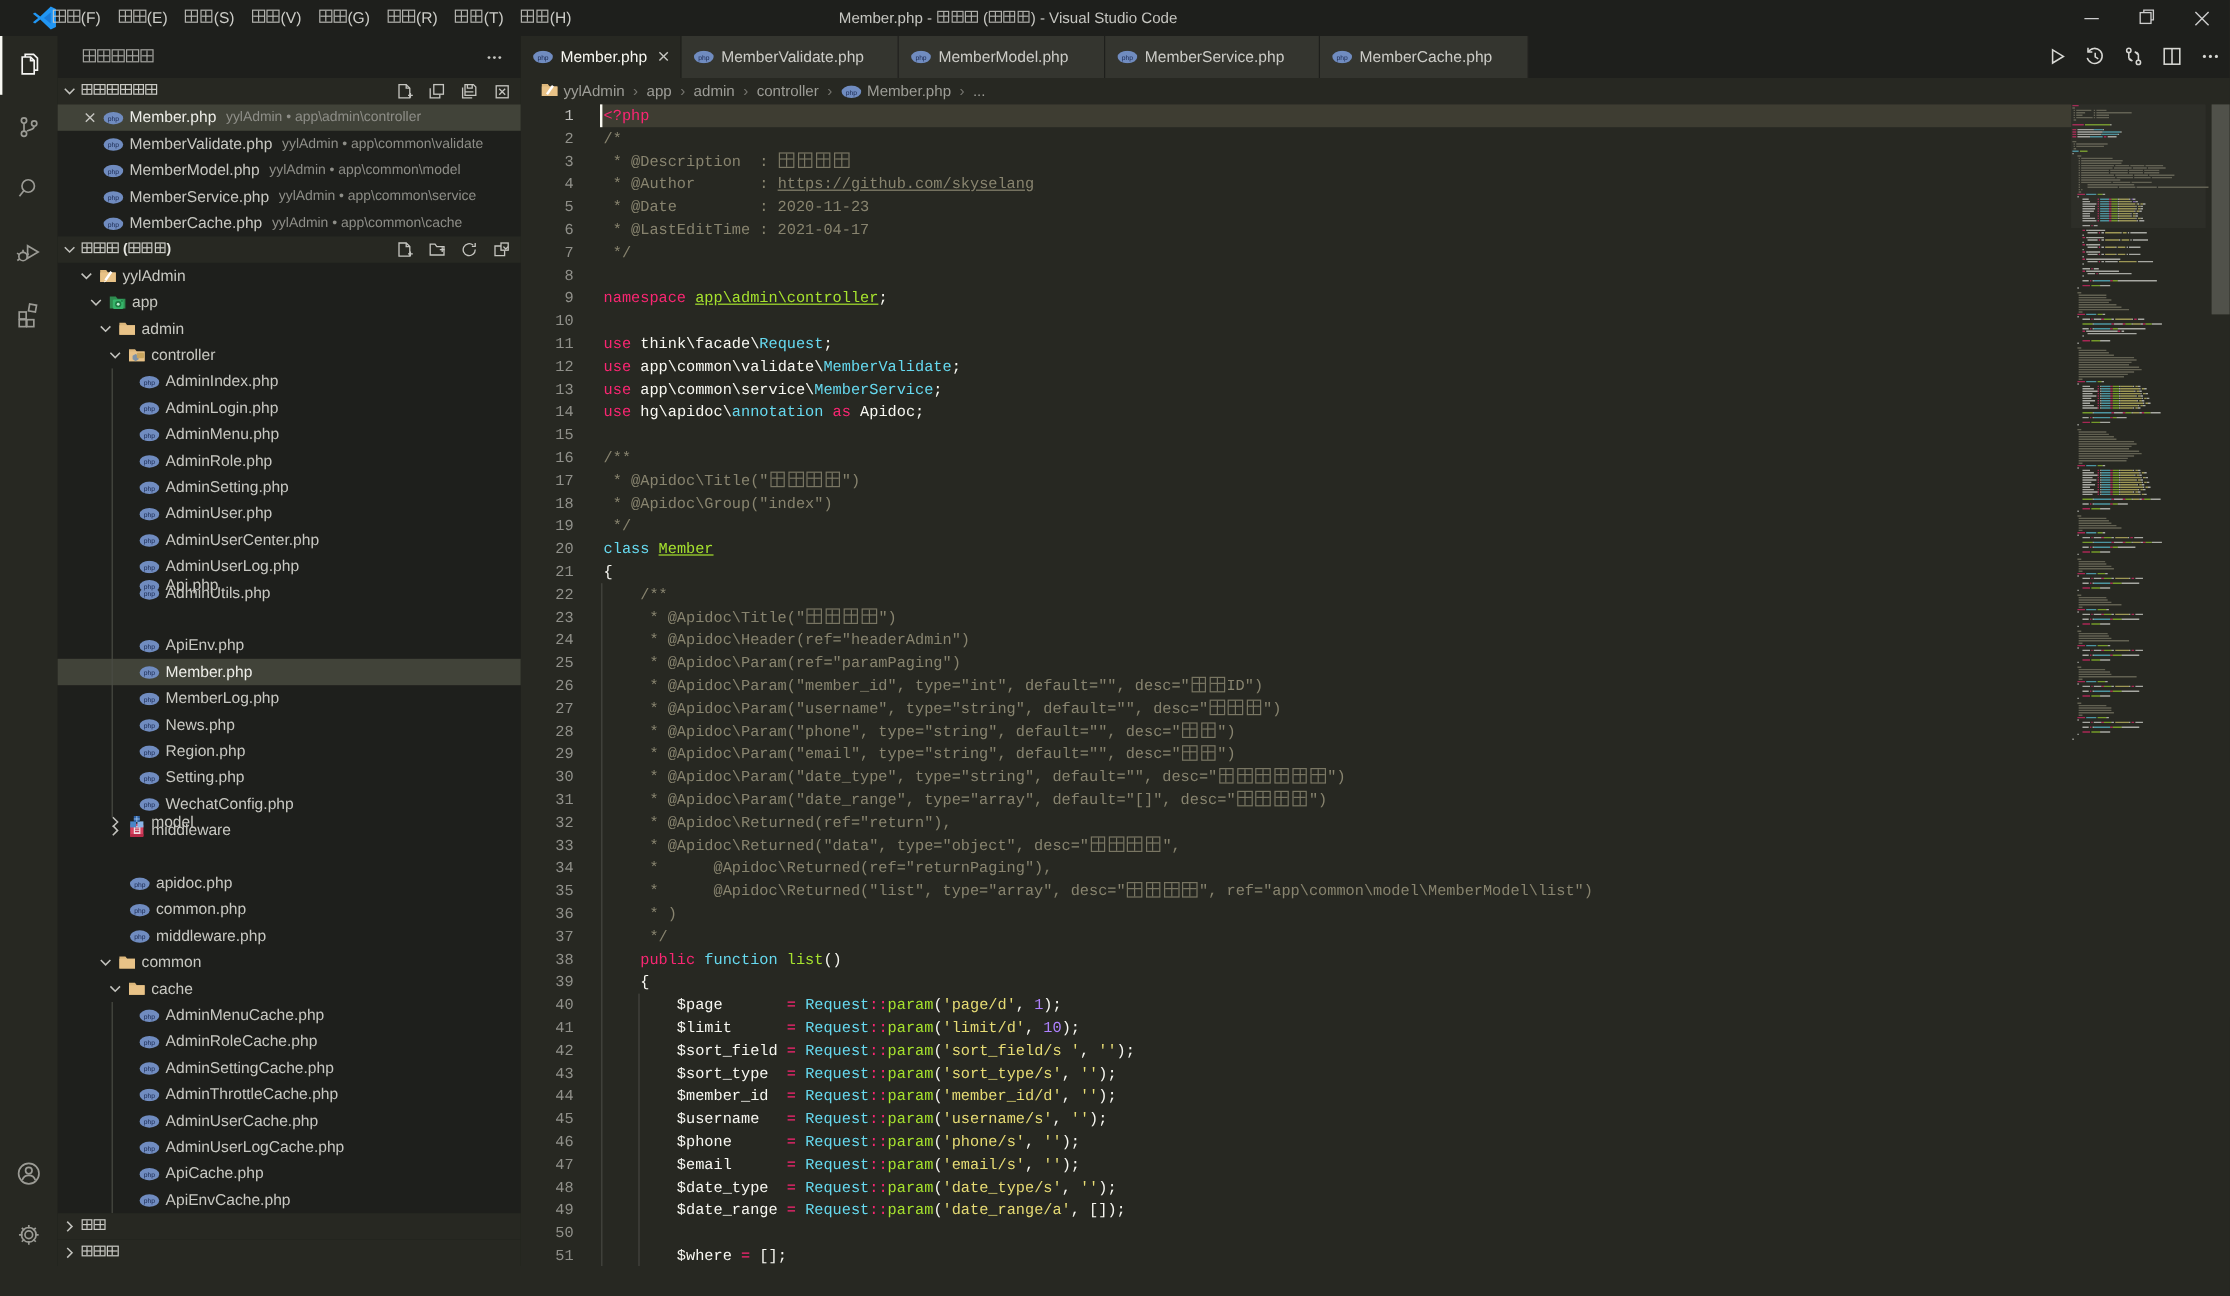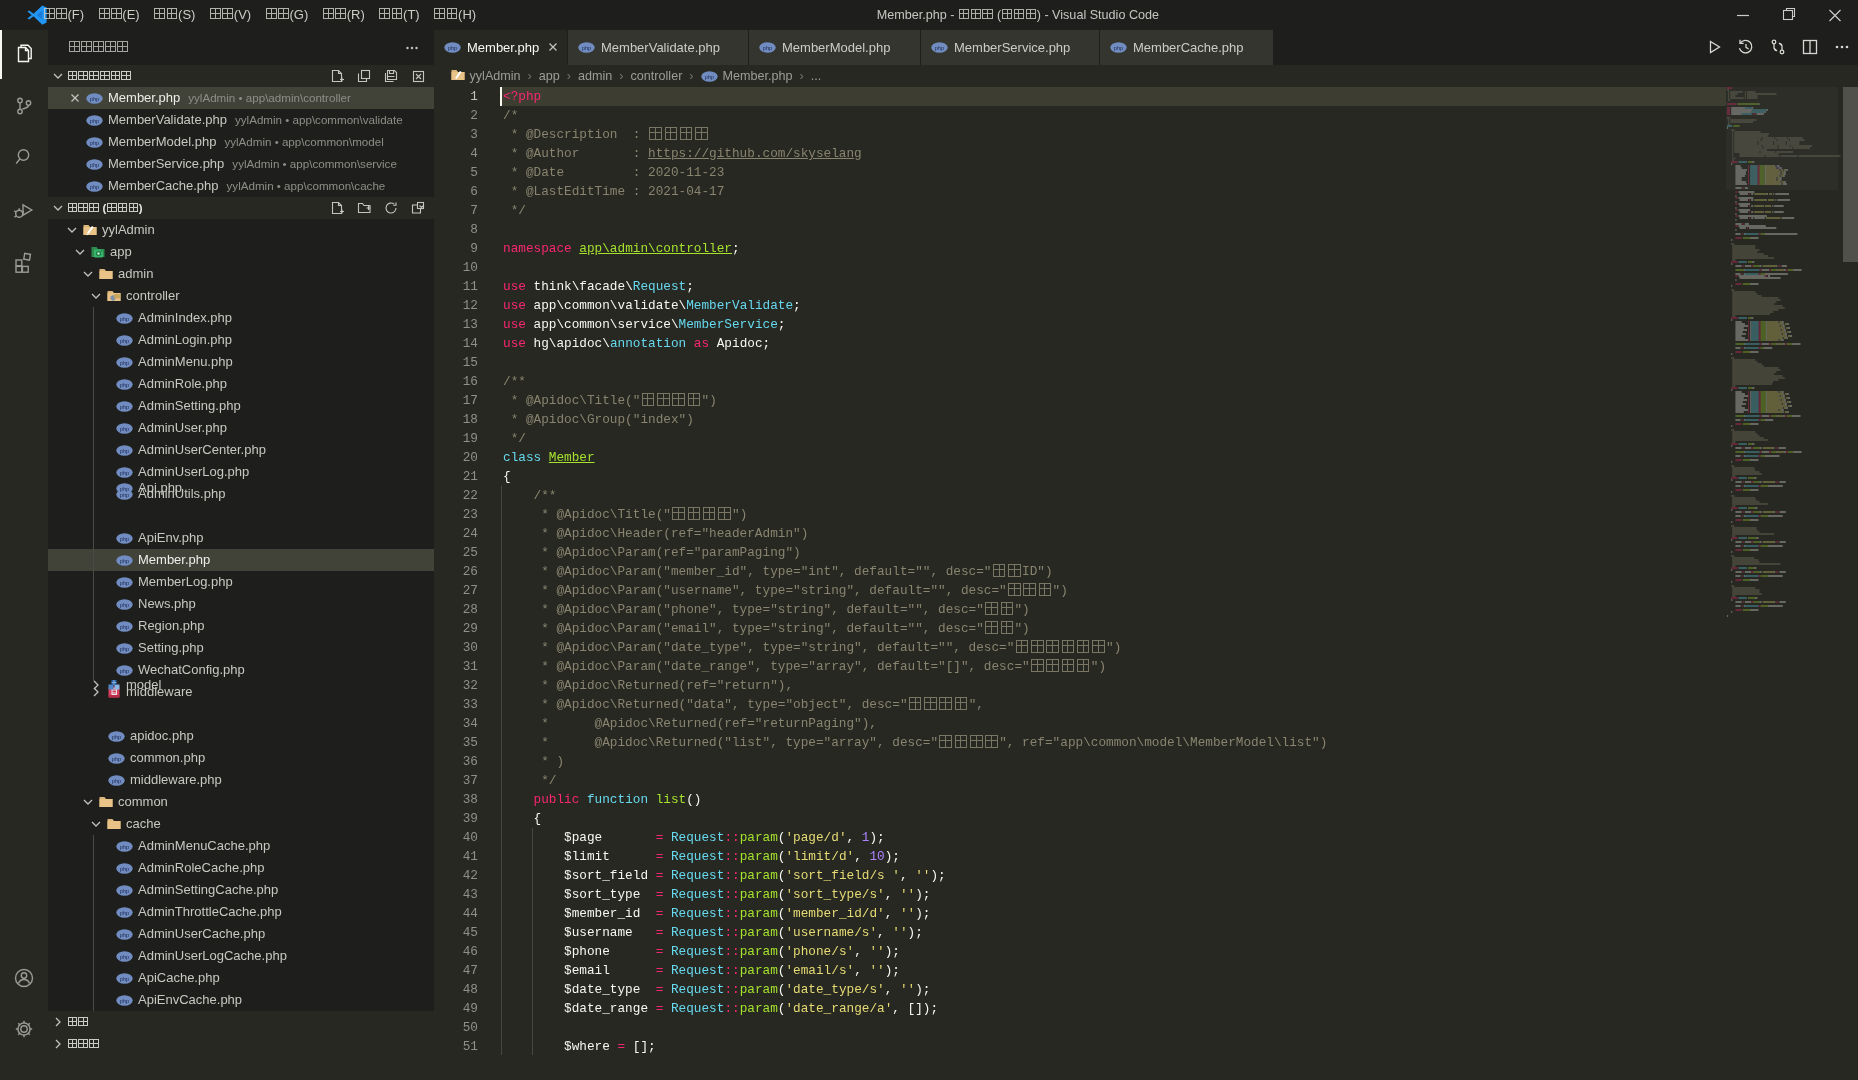--- a/index.html
+++ b/index.html
@@ -4,21 +4,21 @@
 html,body{width:1858px;height:1080px;overflow:hidden;background:#272822;font-family:"Liberation Sans",sans-serif}
 i.cj{display:inline-block;opacity:.85;width:.84em;height:.84em;margin:0 .05em;vertical-align:-.03em;border:1px solid currentColor;
 background:linear-gradient(currentColor,currentColor) 50% 0/1.1px 100% no-repeat,linear-gradient(currentColor,currentColor) 0 45%/100% 1.1px no-repeat}
 #code i.cj{width:12.5px;height:12.8px;margin:0 1.4px;vertical-align:-1.5px}
 .tbx svg{display:block}
 
 #titlebar{position:absolute;left:0;top:0;width:1858px;height:30px;background:#1e1f1c;color:#ccccc7;font-size:13px}
 #logo{position:absolute;left:26px;top:4px}
 #menus{position:absolute;left:36px;top:0;height:30px;line-height:30px;white-space:nowrap}
 .mi{padding:0 7px}
-#wtitle{position:absolute;left:699px;top:0;width:460px;text-align:right;line-height:30px;color:#c6c6c1;font-size:12.6px;white-space:nowrap}
+#wtitle{position:absolute;left:699px;top:0;width:460px;text-align:left;line-height:30px;color:#c6c6c1;font-size:12.6px;white-space:nowrap}
 #wc{position:absolute;right:0;top:0}
 #wc svg{display:inline-block;vertical-align:top}
 
 #abar{position:absolute;left:0;top:30px;width:48px;height:1025px;background:#272822}
 .ai{position:absolute;left:12px}
 #abar .on:before{content:"";position:absolute;left:-12px;top:-13px;width:2px;height:49px;background:#f8f8f2}
 
 #sbar{position:absolute;left:48px;top:30px;width:386px;height:1025px;background:#1e1f1c;color:#c8c8c2;font-size:13px}
 #sbtitle{position:absolute;left:20px;top:0;height:35px;line-height:35px;color:#bbbbb6}
 #sbdots{position:absolute;right:14px;top:10px}

